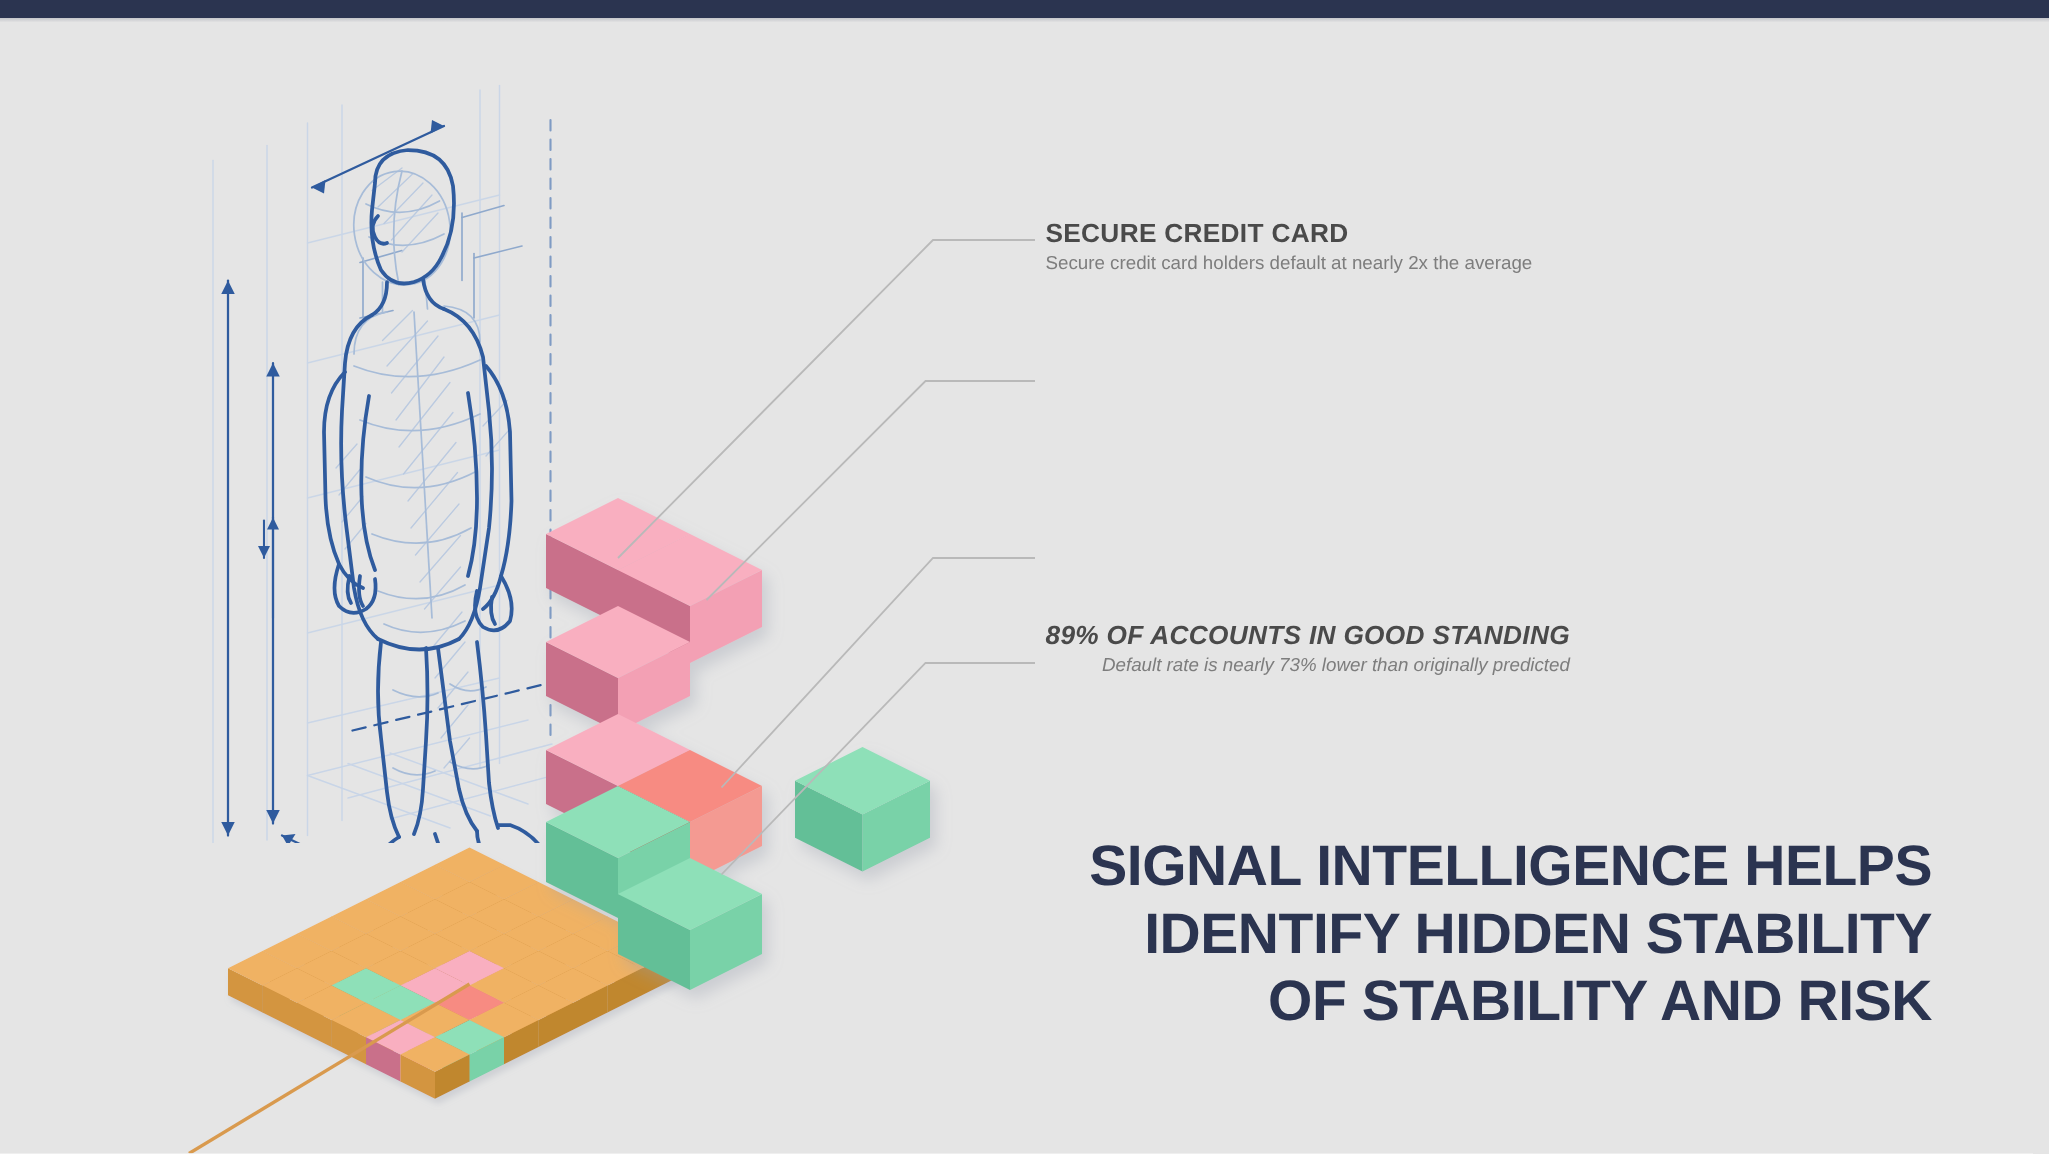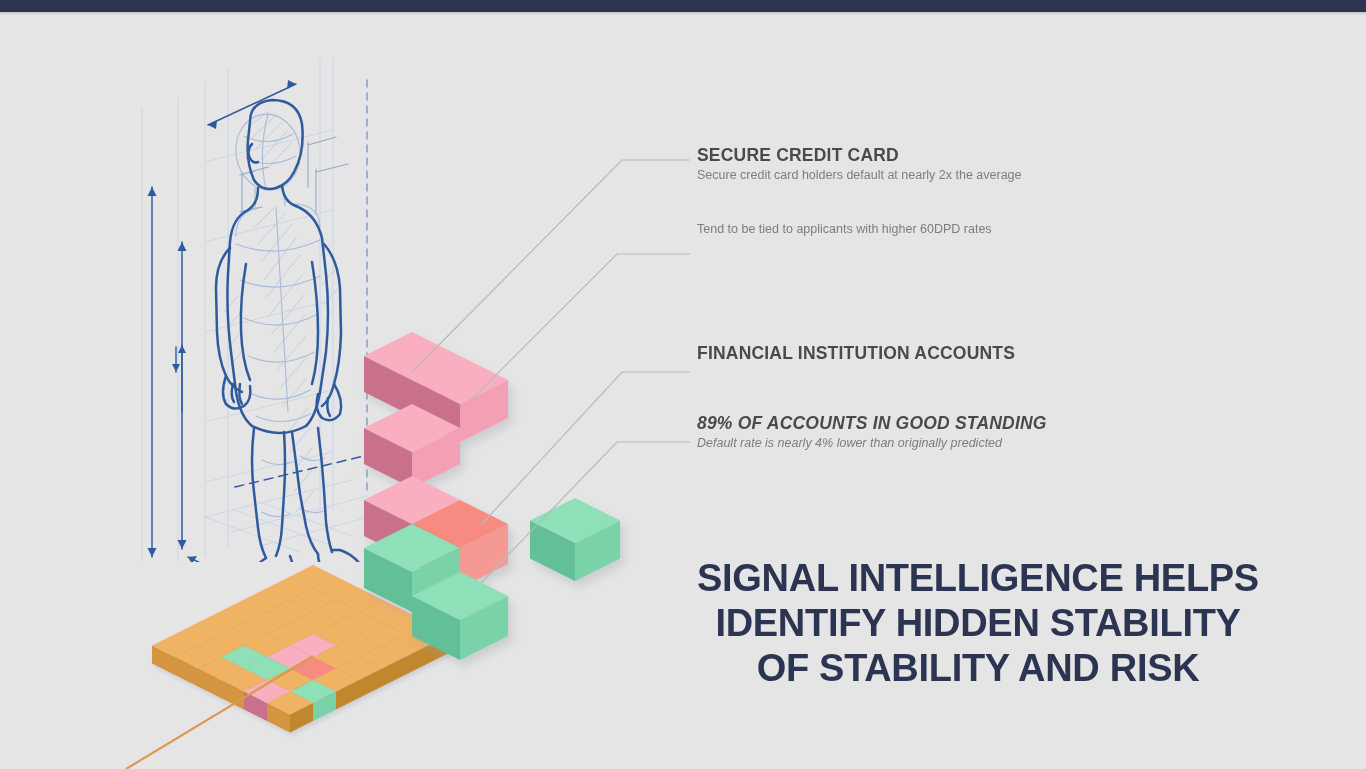--- a/index.html
+++ b/index.html
@@ -32,31 +32,31 @@
   
   .callout { position:absolute; }
   .callout .c-title {
     font-size:17.5px; font-weight:bold; color:#4a4a4a;
     letter-spacing:0.2px; line-height:1.12; white-space:nowrap;
   }
   .callout .c-sub {
     font-size:12.5px; font-weight:normal; color:#7d7d7d;
     line-height:1.26; margin-top:2px;
   }
-  .callout .c-sub span { display:block; white-space:nowrap; }
+  .callout .c-sub span { display:block; white-space:nowrap;text-align:right; }
 
   #callout-0 { left:697px; top:146px; }
   #callout-1 { left:697px; top:220px; }
   #callout-2 { left:697px; top:344px; }
   #callout-3 { left:697px; top:414px;font-style:italic; }
 
   
   .headline {
     position:absolute; right:78px; top:556px; width:620px;
-    text-align:center;
+    text-align:right;
     font-size:38px; line-height:1.18;
     font-weight:bold; color:#2b3450;
     letter-spacing:-0.3px;
   }
   .headline span { display:block; white-space:nowrap; }
 </style>
 </head>
 <body>
 
 <div id="slide">
@@ -547,35 +547,31 @@
   </div>
 
   <div class="callout" id="callout-0">
     <div class="c-title">SECURE CREDIT CARD</div>
     <div class="c-sub">
       <span>Secure credit card holders default at nearly 2x the average</span>
     </div>
   </div>
 
   <div class="callout" id="callout-1">
-    <div class="c-sub">
-      <span>Tend to be tied to applicants with higher 60DPD rates</span>
-    </div>
   </div>
 
   <div class="callout" id="callout-2">
-    <div class="c-title">FINANCIAL INSTITUTION ACCOUNTS</div>
     <div class="c-sub">
     </div>
   </div>
 
   <div class="callout" id="callout-3">
     <div class="c-title">89% OF ACCOUNTS IN GOOD STANDING</div>
     <div class="c-sub">
-      <span>Default rate is nearly 4% lower than originally predicted</span>
+      <span>Default rate is nearly 73% lower than originally predicted</span>
     </div>
   </div>
 
   <div class="headline">
     <span>SIGNAL INTELLIGENCE HELPS</span>
     <span>IDENTIFY HIDDEN STABILITY</span>
     <span>OF STABILITY AND RISK</span>
   </div>
 
 </div>

